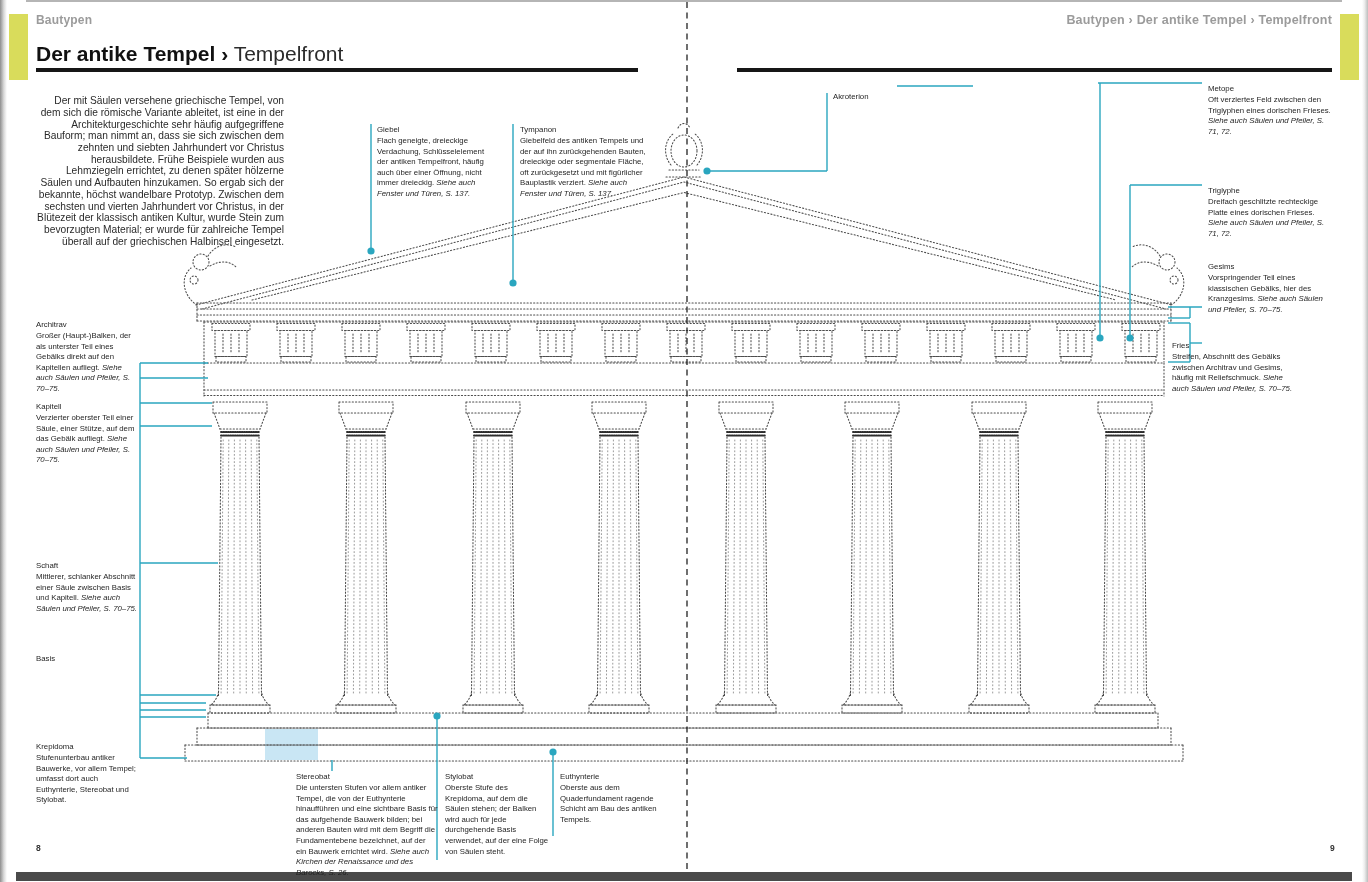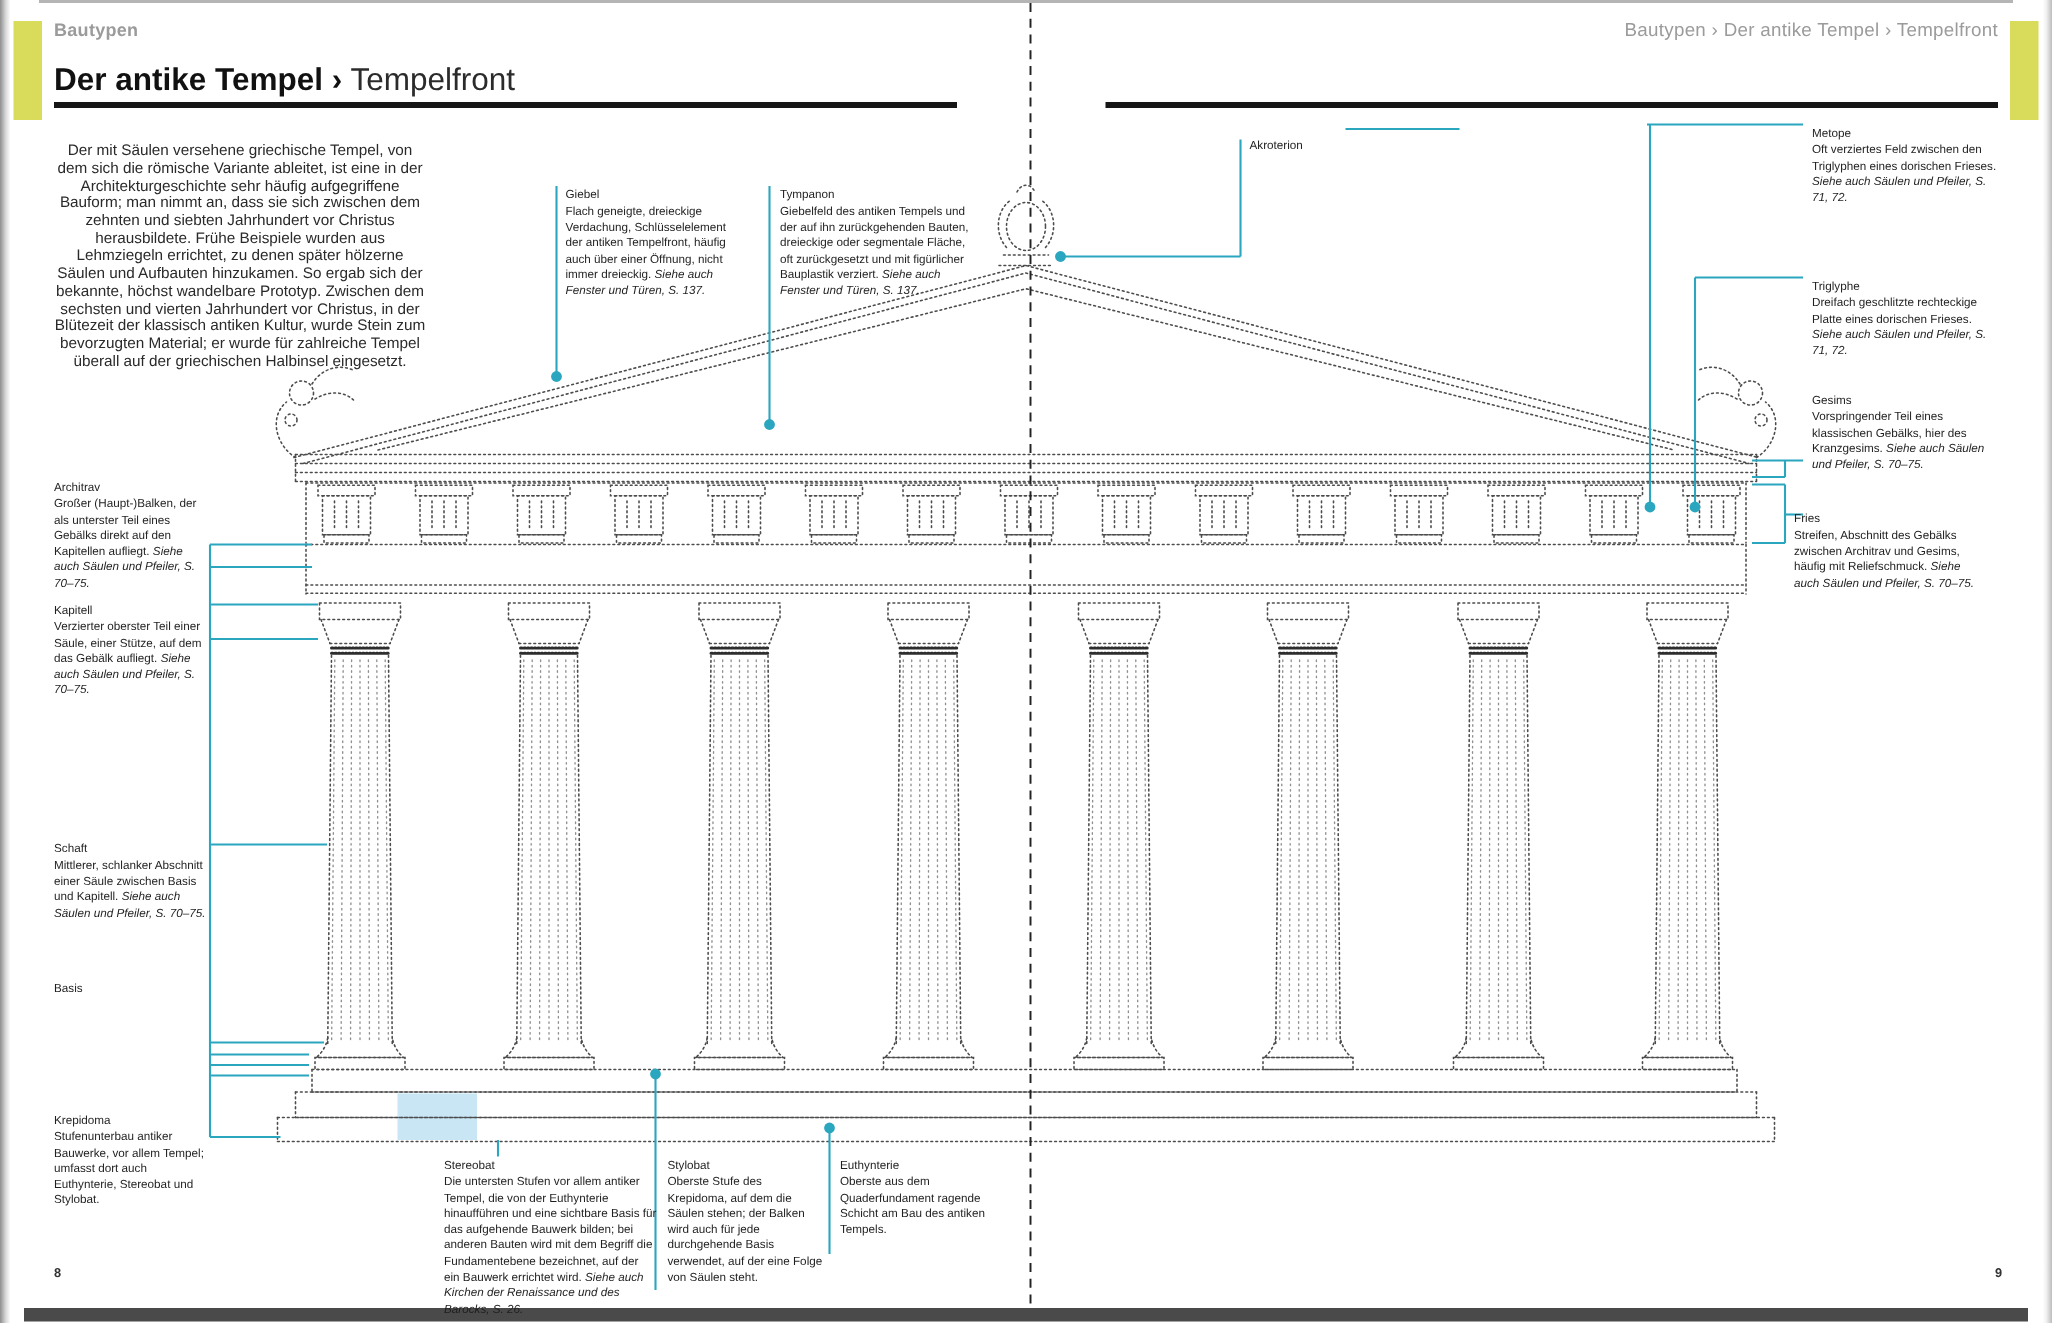--- a/index.html
+++ b/index.html
@@ -11,30 +11,30 @@
   .edge-left{position:absolute;left:0;top:0;width:7px;height:882px;
     background:linear-gradient(90deg,#8e8e8e,#d9d9d9 55%,#fff)}
   .edge-right{position:absolute;right:0;top:0;width:6px;height:882px;
     background:linear-gradient(270deg,#bdbdbd,#eee 60%,#fff)}
   .edge-top{position:absolute;left:26px;top:0;width:1316px;height:2px;background:#b5b5b5}
   .edge-bottom{position:absolute;left:16px;top:872px;width:1336px;height:9px;background:#4a4a4a}
   .tab{position:absolute;width:19px;height:66px;top:14px}
   .tab.l{left:9px}.tab.r{left:1340px}
 
   .eyebrow{position:absolute;left:36px;top:13px;font-size:12px;font-weight:bold;color:#9b9b9b;letter-spacing:.2px}
-  .breadcrumb{position:absolute;right:36px;top:13px;font-size:12.5px;font-weight:normal;color:#9b9b9b;letter-spacing:.2px;text-align:left}
+  .breadcrumb{position:absolute;right:36px;top:13px;font-size:12.5px;font-weight:bold;color:#9b9b9b;letter-spacing:.2px;text-align:left}
   .title{position:absolute;left:36px;top:42px;font-size:21px;color:#111;white-space:nowrap}
   .title .strong{font-weight:bold}
   .title .light{font-weight:normal;color:#2b2b2b}
   .rule{position:absolute;top:68px;height:4px;background:#161616}
   .rule.l{left:36px;width:602px}
   .rule.r{left:737px;width:595px}
 
   .intro{position:absolute;left:36px;top:85px;width:248px;
-    font-size:10.2px;line-height:11.7px;color:#2a2a2a;text-align:center}
+    font-size:10.2px;line-height:11.7px;color:#2a2a2a;text-align:right}
 
   .pagenum{position:absolute;font-size:8.5px;font-weight:bold;color:#333}
   .pagenum.l{left:36px;top:843px}
   .pagenum.r{left:1330px;top:843px}
 
   .lbl{position:absolute;font-size:7.8px;line-height:10.6px;color:#1f1f1f}
   .lbl .term{font-weight:normal;margin-bottom:.5px}
   .lbl i{font-style:italic}
 
   #scene{position:absolute;left:0;top:0;width:1368px;height:882px}
@@ -401,21 +401,21 @@
   <div><span>Oft verziertes Feld zwischen den Triglyphen eines dorischen Frieses. </span><i>Siehe auch Säulen und Pfeiler, S. 71, 72.</i></div>
 </div>
 <div class="lbl" style="left:1208px;top:186px;width:124px">
   <div class="term">Triglyphe</div>
   <div><span>Dreifach geschlitzte rechteckige Platte eines dorischen Frieses. </span><i>Siehe auch Säulen und Pfeiler, S. 71, 72.</i></div>
 </div>
 <div class="lbl" style="left:1208px;top:262px;width:124px">
   <div class="term">Gesims</div>
   <div><span>Vorspringender Teil eines klassischen Gebälks, hier des Kranzgesims. </span><i>Siehe auch Säulen und Pfeiler, S. 70–75.</i></div>
 </div>
-<div class="lbl" style="left:1196px;top:341px;width:124px">
+<div class="lbl" style="left:1172px;top:341px;width:124px">
   <div class="term">Fries</div>
   <div><span>Streifen, Abschnitt des Gebälks zwischen Architrav und Gesims, häufig mit Reliefschmuck. </span><i>Siehe auch Säulen und Pfeiler, S. 70–75.</i></div>
 </div>
 <div class="lbl" style="left:36px;top:320px;width:102px">
   <div class="term">Architrav</div>
   <div><span>Großer (Haupt-)Balken, der als unterster Teil eines Gebälks direkt auf den Kapitellen aufliegt. </span><i>Siehe auch Säulen und Pfeiler, S. 70–75.</i></div>
 </div>
 <div class="lbl" style="left:36px;top:402px;width:102px">
   <div class="term">Kapitell</div>
   <div><span>Verzierter oberster Teil einer Säule, einer Stütze, auf dem das Gebälk aufliegt. </span><i>Siehe auch Säulen und Pfeiler, S. 70–75.</i></div>

